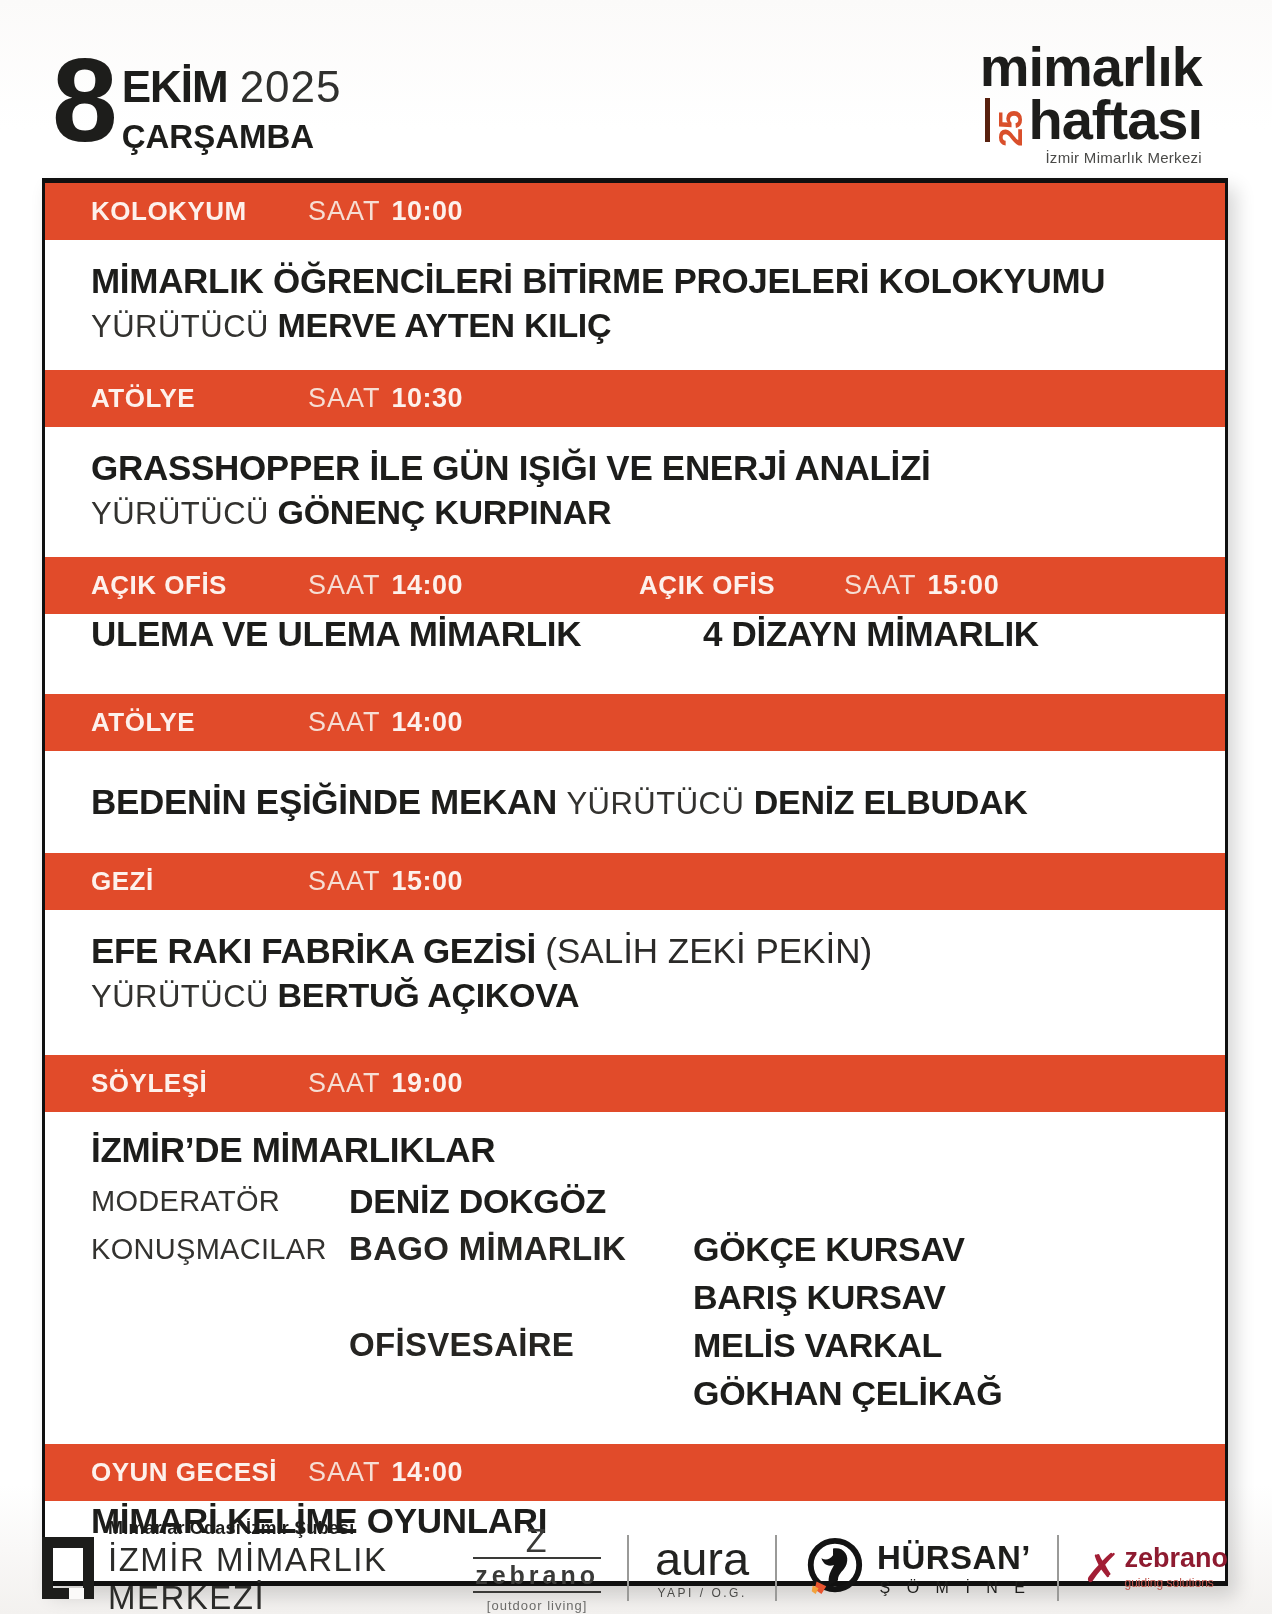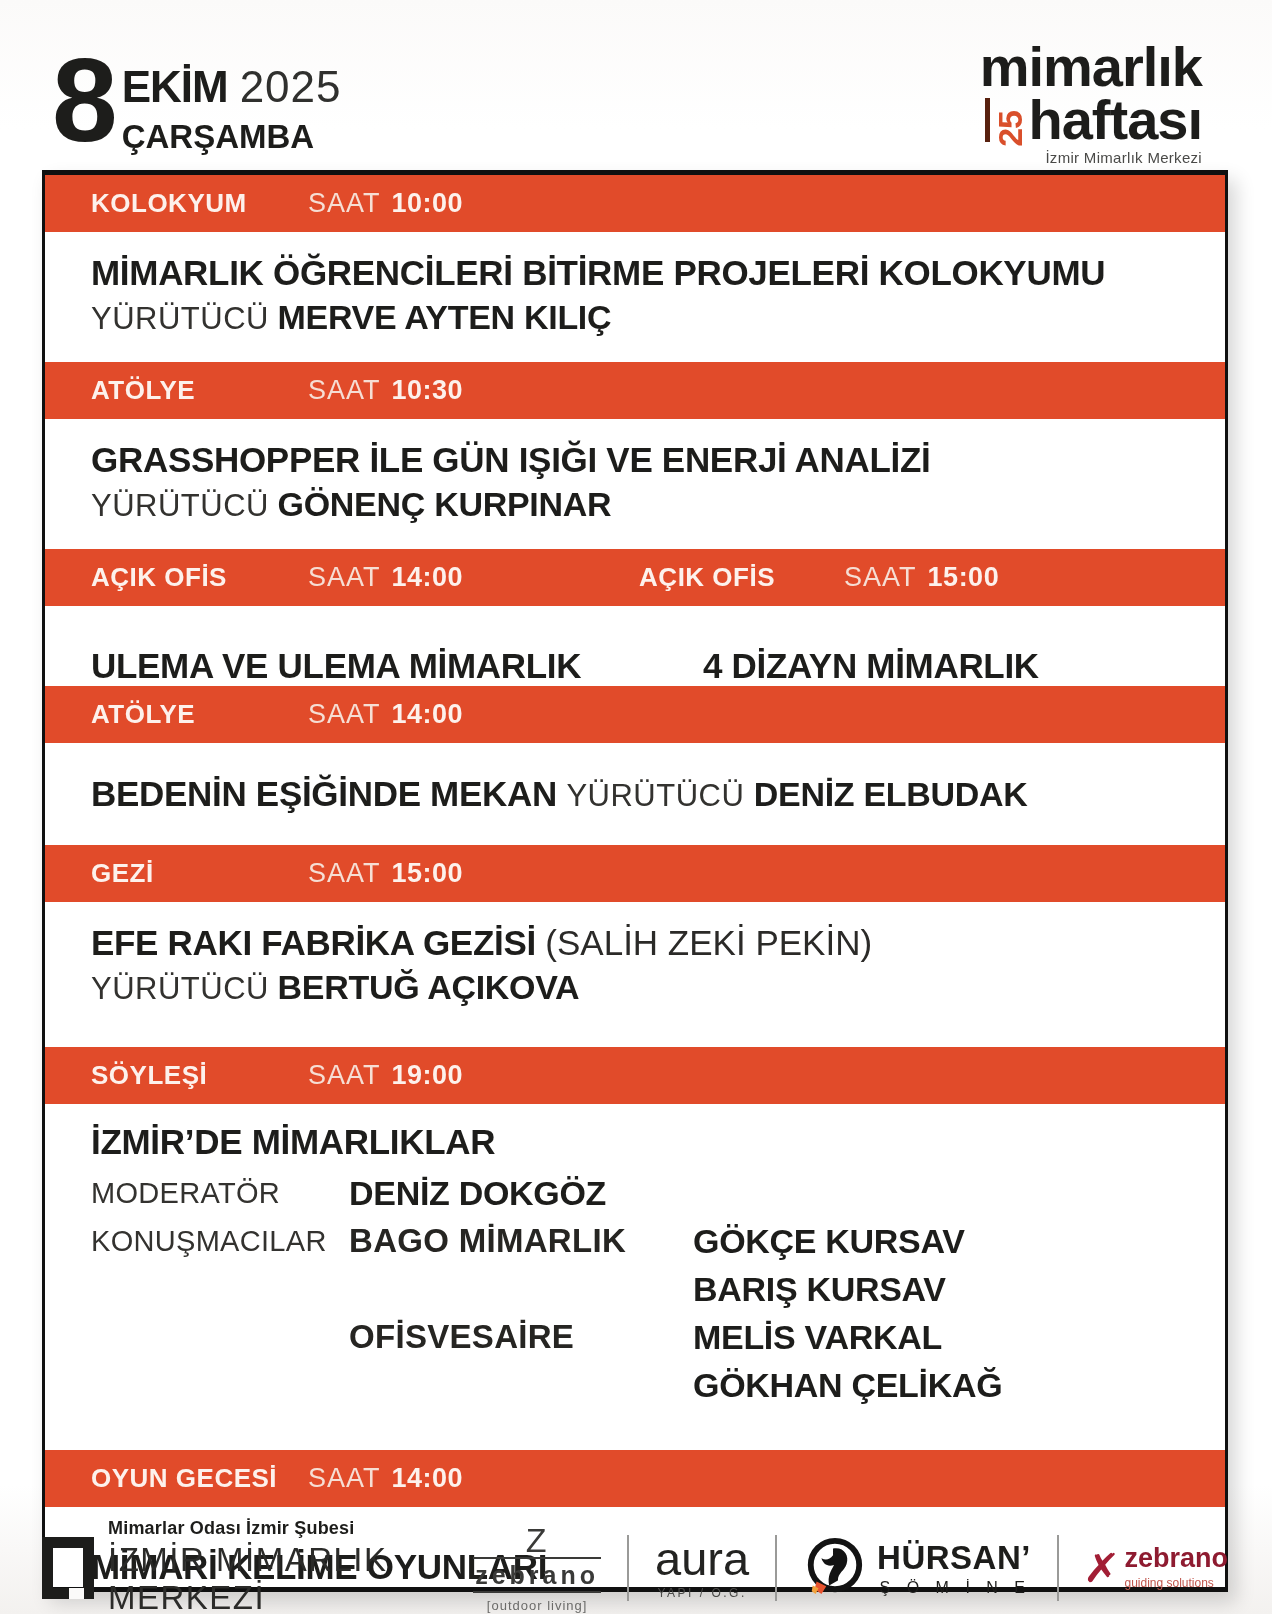--- a/index.html
+++ b/index.html
@@ -20,46 +20,46 @@
   .brand{position:absolute;right:70px;top:40px;text-align:left;}
   .brand-l1{font-size:56px;font-weight:800;letter-spacing:-1px;line-height:.95;text-align:right;}
   .brand-row{display:flex;align-items:flex-end;justify-content:flex-end;}
   .badge{display:flex;align-items:flex-end;margin-right:2px;}
   .badge-bar{width:5px;height:44px;background:#58210f;margin-right:3px;margin-bottom:4px;}
   .badge-num{writing-mode:vertical-rl;transform:rotate(180deg);font-size:34px;font-weight:800;color:#d94f2b;letter-spacing:-1px;line-height:1;}
   .brand-l2{font-size:56px;font-weight:800;letter-spacing:-1px;line-height:.95;}
   .brand-sub{font-size:15px;font-weight:400;color:#4a4a48;margin-top:3px;text-align:right;letter-spacing:.3px;}
   
   .box{
-    position:absolute;left:42px;top:170px;width:1186px;
+    position:absolute;left:42px;top:178px;width:1186px;
     border:3px solid #101010;border-top-width:5px;border-bottom-width:5px;
     background:#fff;box-shadow:8px 10px 18px rgba(0,0,0,.16);
     box-sizing:border-box;
   }
   .band{height:57px;background:#e14b2a;display:flex;align-items:center;padding-left:46px;color:#fdf1ec;}
   .band .cat{font-weight:800;font-size:26px;letter-spacing:.5px;width:217px;flex:none;}
   .saat{display:flex;gap:11px;align-items:baseline;}
   .saat .s{font-weight:400;font-size:27px;letter-spacing:1px;color:#f6ded4;}
   .saat .t{font-weight:800;font-size:27px;letter-spacing:.5px;}
   .band .col2{margin-left:176px;display:flex;align-items:center;}
   .band .col2 .cat{width:205px;}
   .content{padding-left:46px;box-sizing:border-box;}
   .title{font-size:35px;font-weight:800;letter-spacing:-.3px;line-height:1.14;}
   .roleline{font-size:31px;margin-top:5px;}
   .role{font-weight:400;color:#33322f;letter-spacing:.5px;}
   .person{font-weight:800;font-size:34px;letter-spacing:-.3px;}
   .note{font-weight:400;color:#2b2a28;letter-spacing:0;}
   .c-two{padding-top:21px;padding-bottom:25px;}
   .c-one{height:102px;display:flex;align-items:center;}
-  .c-short{height:80px;display:flex;align-items:flex-end;}
+  .c-short{height:80px;display:flex;align-items:flex-start;}
   .c-cols{display:flex;}
   .c-cols .left{width:612px;flex:none;}
   .inline-role{font-size:31px;font-weight:400;color:#33322f;letter-spacing:.5px;}
   
-  .c-speakers{padding-top:18px;padding-bottom:42px;border-radius:9px;}
+  .c-speakers{padding-top:18px;padding-bottom:28px;border-radius:9px;}
   .sp-grid{display:grid;grid-template-columns:258px 344px auto;margin-top:8px;row-gap:2px;}
   .sp-label{font-size:29px;font-weight:400;color:#33322f;line-height:46px;letter-spacing:.3px;}
   .sp-firm{font-size:33px;font-weight:700;color:#262522;line-height:46px;letter-spacing:.3px;}
   .sp-name{font-size:34px;font-weight:800;line-height:46px;letter-spacing:-.3px;}
   
   .footer{position:absolute;left:42px;top:1518px;width:1186px;display:flex;align-items:center;}
   .org{display:flex;align-items:center;}
   .imm-icon{position:relative;width:30px;height:40px;border:11px solid #1d1d1b;flex:none;}
   .imm-icon::after{content:"";position:absolute;left:16px;bottom:-11px;width:15px;height:11px;background:#fbfaf9;}
   .org-text{margin-left:14px;}

